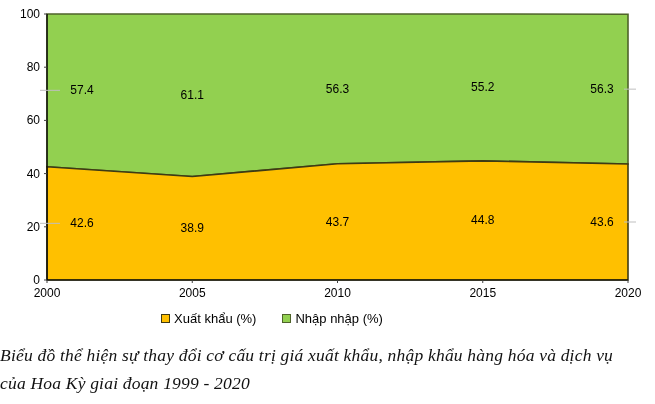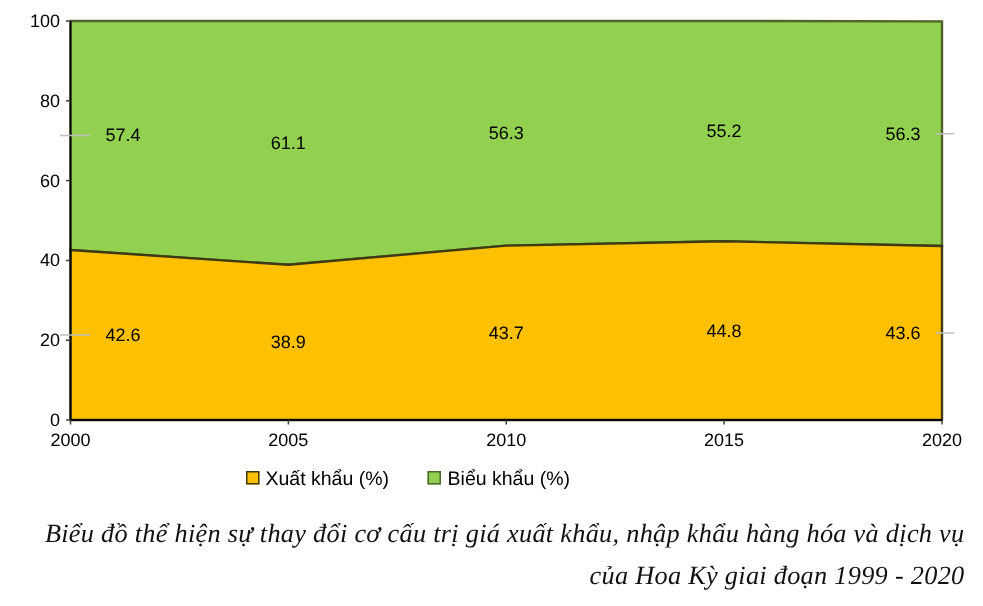--- a/index.html
+++ b/index.html
@@ -44,21 +44,21 @@
     display: inline-block;
     width: 9px;
     height: 9px;
     box-sizing: border-box;
   }
   .caption {
     position: absolute;
     top: 341px;
     left: 0;
     width: 643px;
-    text-align: right;
+    text-align: left;
     font-family: "Liberation Serif", serif;
     font-style: italic;
     font-size: 17.5px;
     letter-spacing: 0.2px;
     color: #111111;
     line-height: 28px;
   }
 </style>
 </head>
 <body>
@@ -107,21 +107,21 @@
       <text x="602" y="93.14499999999998" text-anchor="middle" font-size="12" fill="#000000">56.3</text>
     </svg>
 
   <div class="legend">
     <div class="legend-item">
       <span class="swatch" style="background: rgb(255, 192, 0); border: 1px solid rgb(62, 58, 20);"></span>
       <span>Xuất khẩu (%)</span>
     </div>
     <div class="legend-item">
       <span class="swatch" style="background: rgb(146, 208, 80); border: 1px solid rgb(79, 99, 42);"></span>
-      <span>Biểu khẩu (%)</span>
+      <span>Nhập nhập (%)</span>
     </div>
   </div>
 
   <div class="caption">
     <div>Biểu đồ thể hiện sự thay đổi cơ cấu trị giá xuất khẩu, nhập khẩu hàng hóa và dịch vụ</div>
     <div>của Hoa Kỳ giai đoạn 1999 - 2020</div>
   </div>
 </div>
 
 </body></html>

